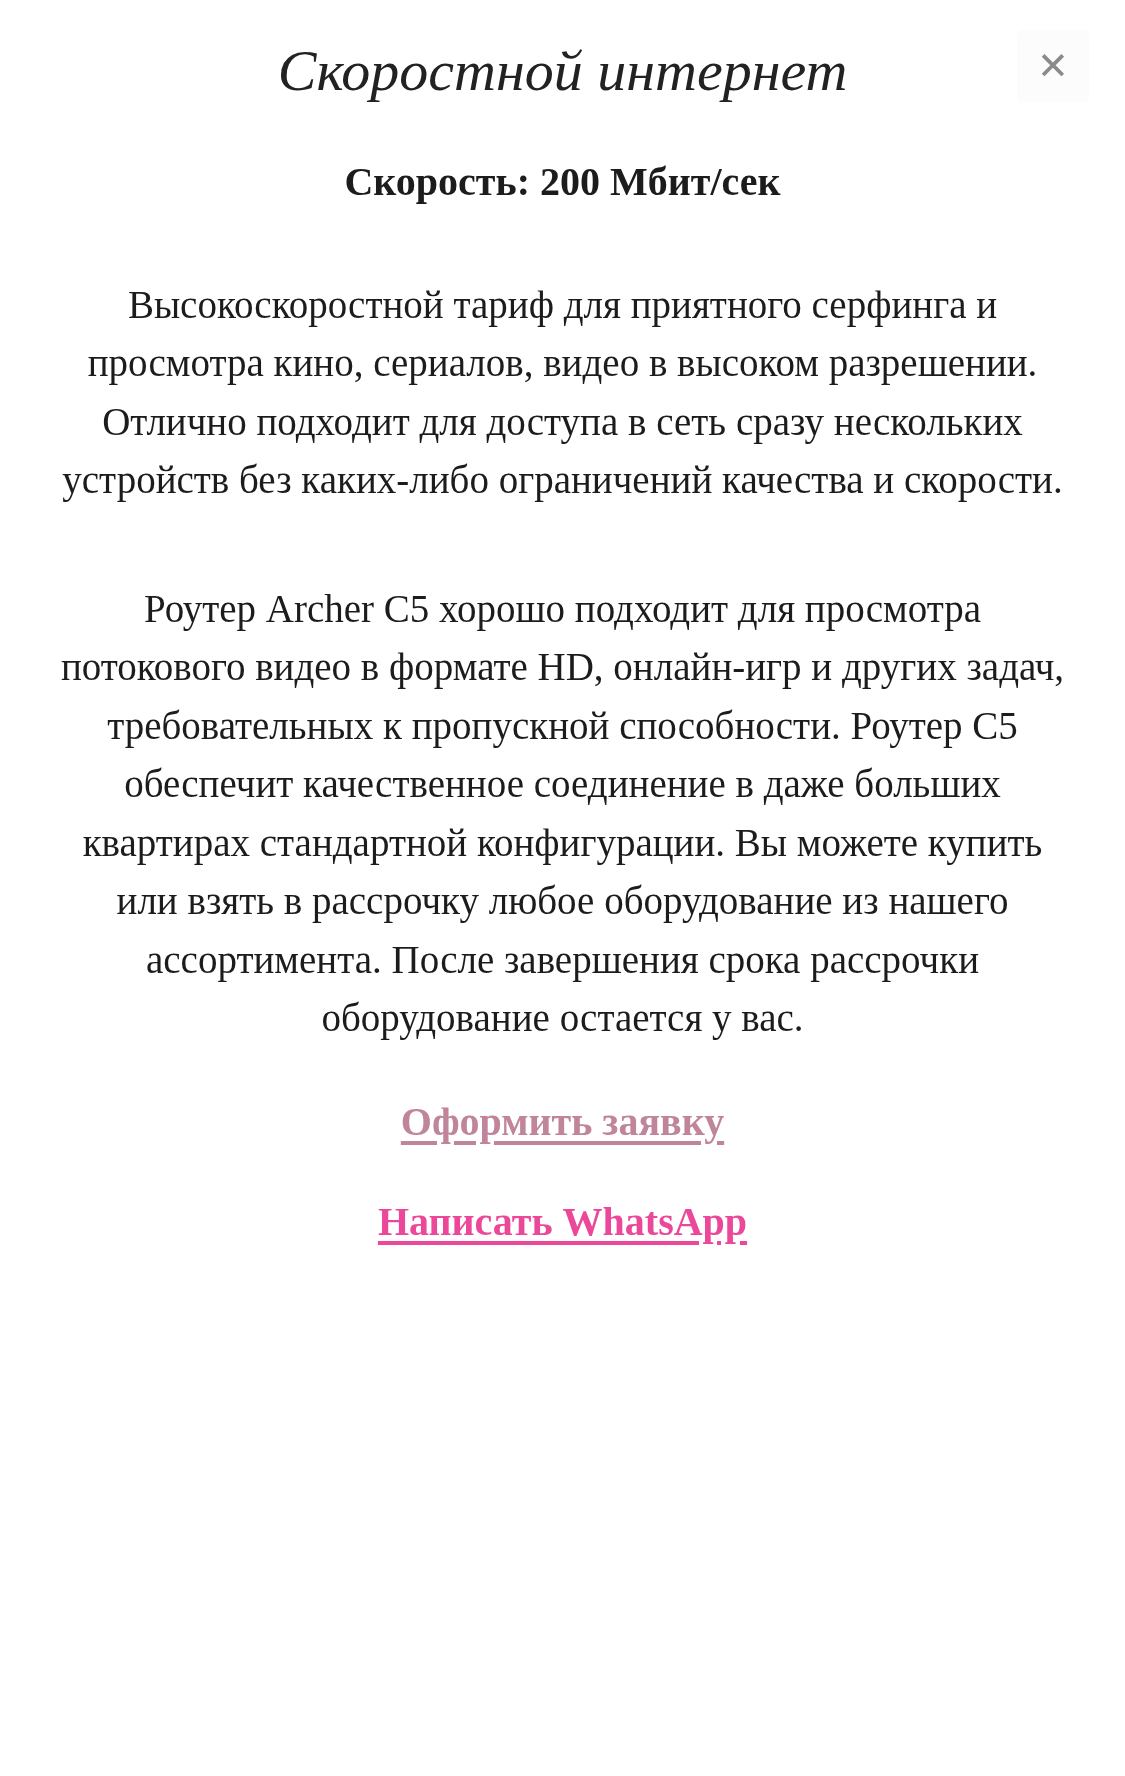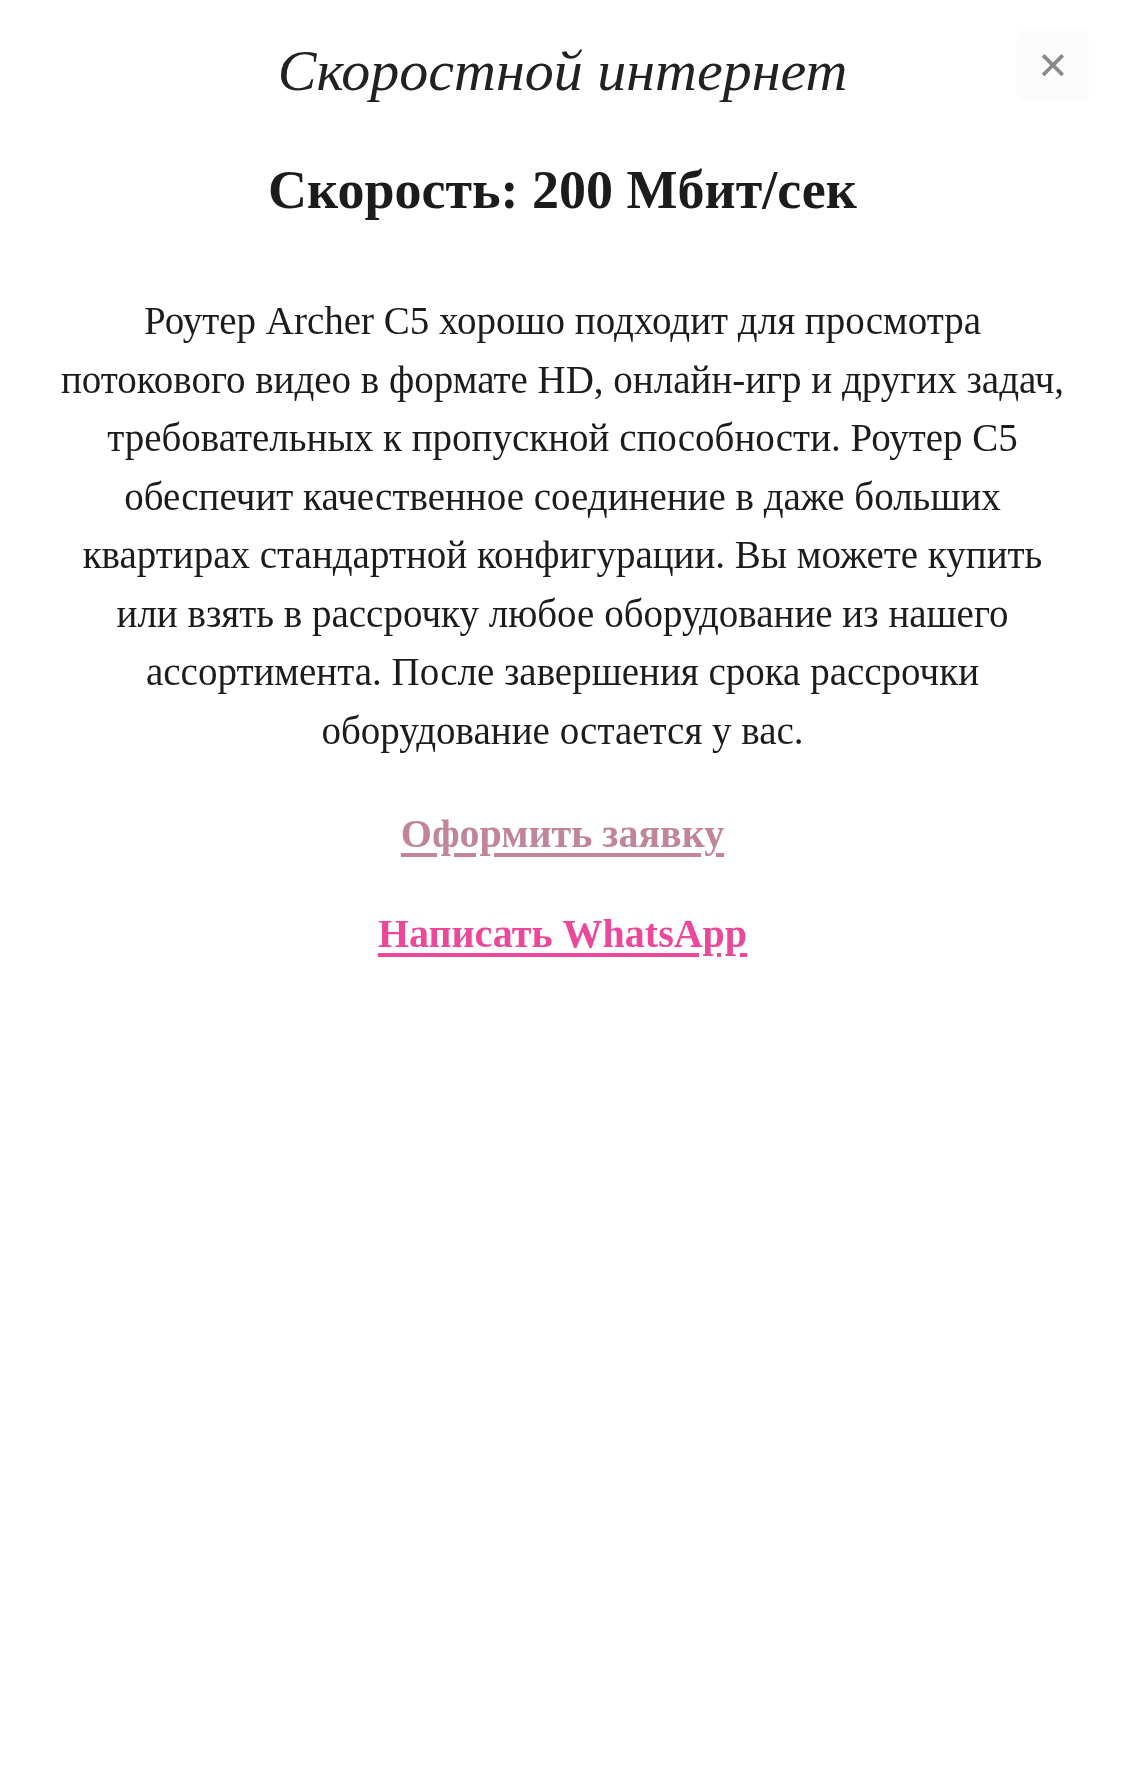--- a/index.html
+++ b/index.html
@@ -44,21 +44,21 @@
     font-family: "DejaVu Sans", "Liberation Sans", sans-serif;
   }
   .close-glyph {
     font-size: 38px;
     line-height: 72px;
     color: #8a8a8a;
     font-weight: 700;
   }
   .spec {
     margin: 52px auto 0;
-    font-size: 54px;
+    font-size: 40px;
     font-weight: 700;
     line-height: 1.2;
     color: #1c1c1c;
   }
   .spec + .spec {
     margin-top: 64px;
   }
   .para {
     margin: 70px auto 0;
     max-width: 1030px;
@@ -87,20 +87,21 @@
   <button class="close-btn" type="button">
     <span class="close-glyph">✕</span>
   </button>
 
   <h1 class="popup-title">Скоростной интернет</h1>
 
   <p class="spec">Скорость: 200 Мбит/сек</p>
 
 
 
+  <p class="para">Высокоскоростной тариф для приятного серфинга и просмотра кино, сериалов, видео в высоком разрешении. Отлично подходит для доступа в сеть сразу нескольких устройств без каких-либо ограничений качества и скорости.</p>
 
   <p class="para">Роутер Archer C5 хорошо подходит для просмотра потокового видео в формате HD, онлайн-игр и других задач, требовательных к пропускной способности. Роутер С5 обеспечит качественное соединение в даже больших квартирах стандартной конфигурации. Вы можете купить или взять в рассрочку любое оборудование из нашего ассортимента. После завершения срока рассрочки оборудование остается у вас.</p>
 
   <a class="action-link link-request" href="#">Оформить заявку</a>
 
   <a class="action-link link-whatsapp" href="#">Написать WhatsApp</a>
 
 </div>
 
 </body></html>

